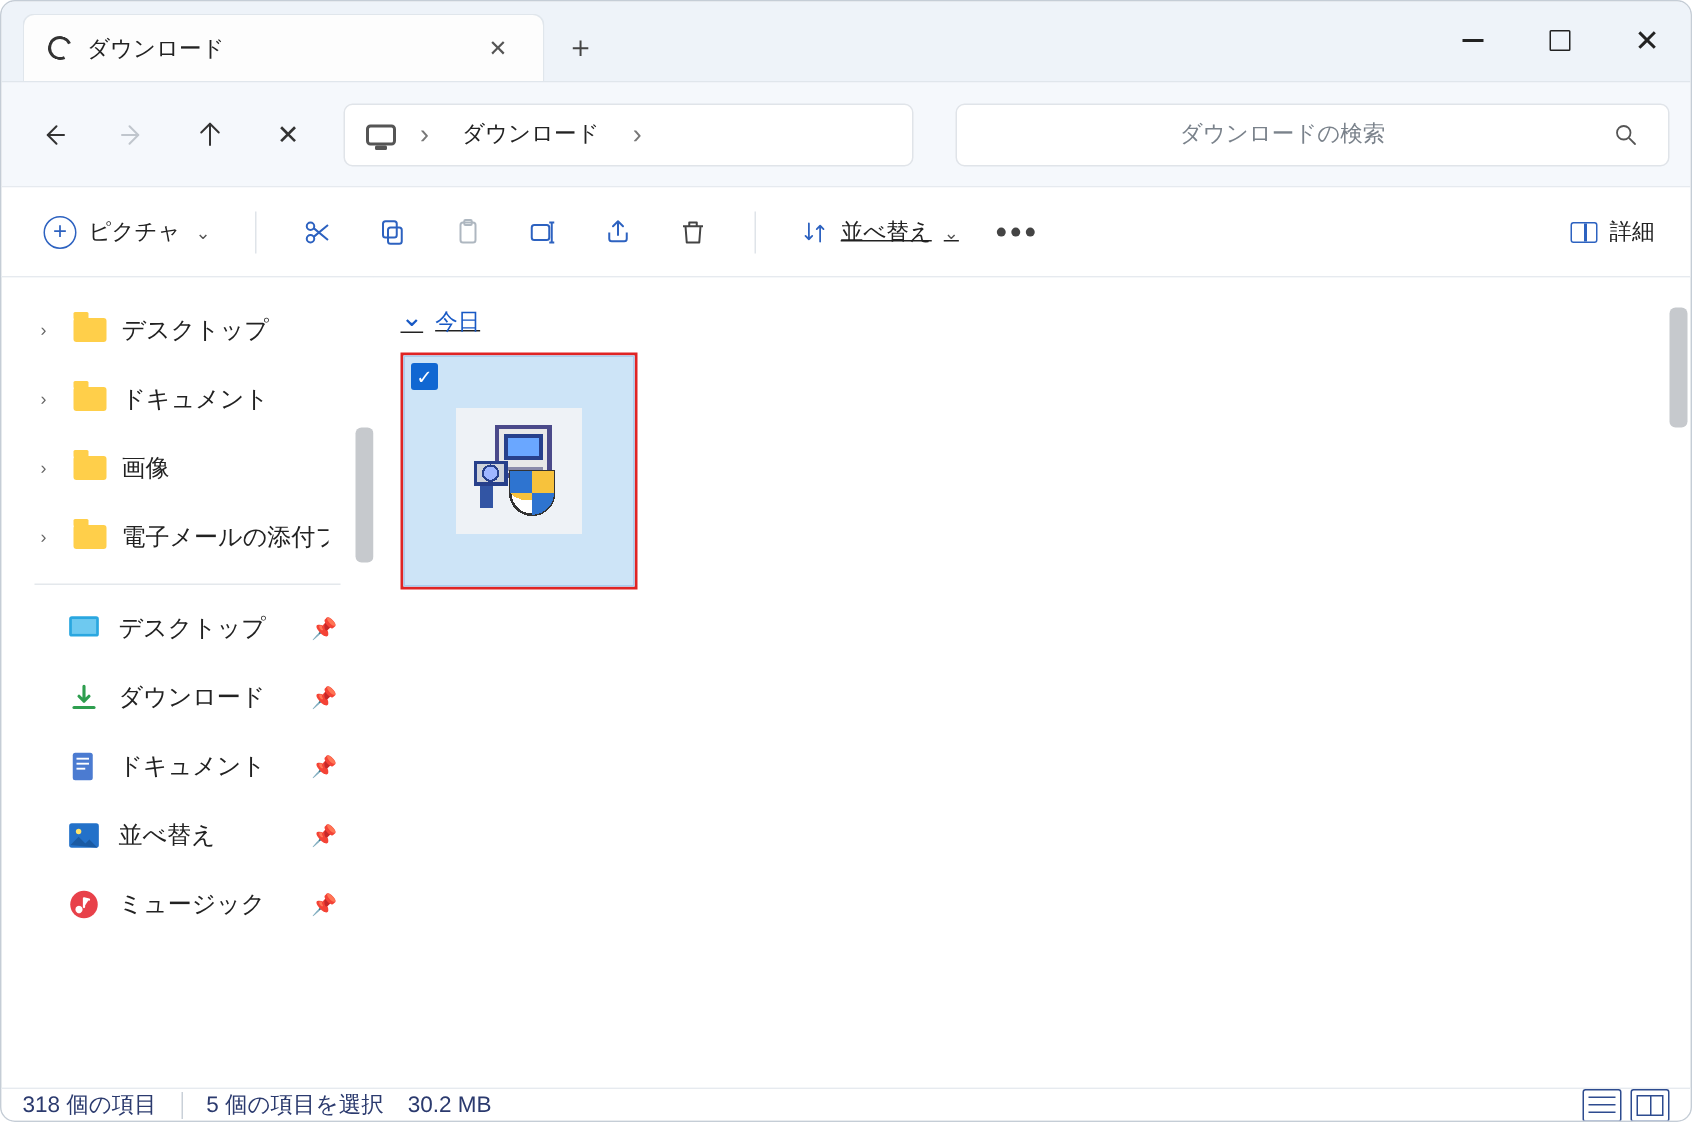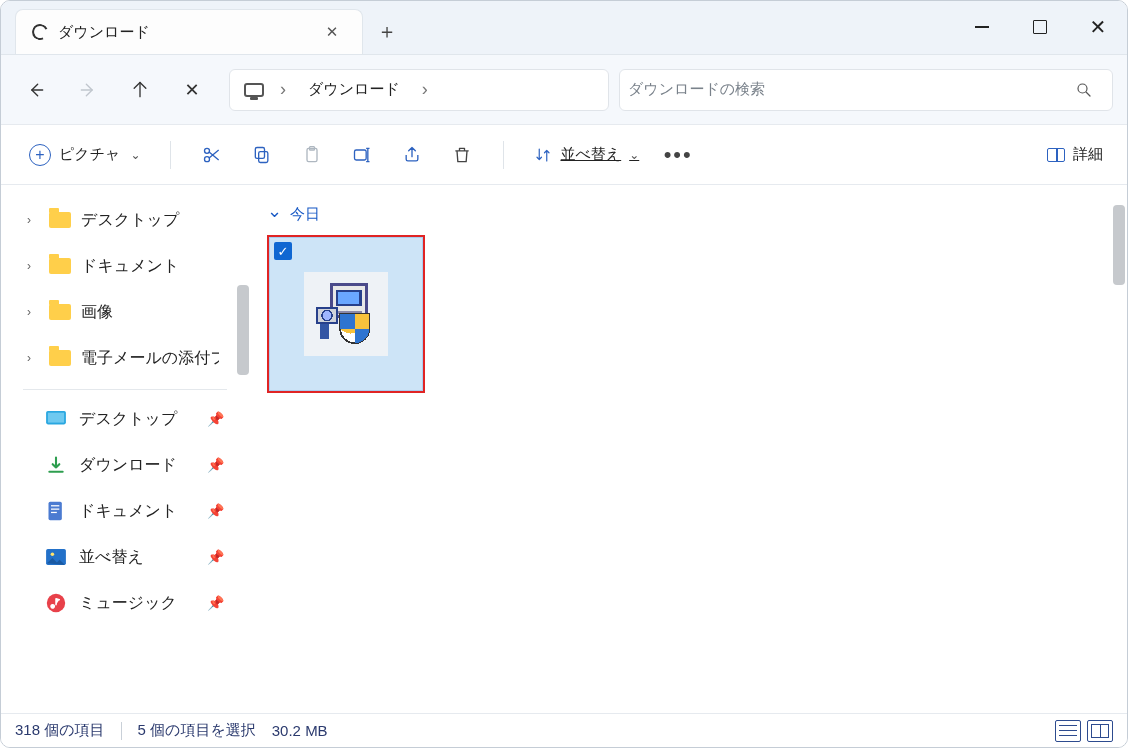--- a/index.html
+++ b/index.html
@@ -94,21 +94,21 @@
   .addrbox { flex: 0 0 380px; margin-left: 10px; gap: 12px; }
   .addrbox .crumb { padding: 0 6px; font-size: 15px; }
   .addrbox .sep::before { content: "›"; color: #777; font-size: 18px; padding: 0 4px; }
   .pcicon {
     width: 20px; height: 14px; border: 2px solid #555; border-radius: 3px;
     position: relative; margin-left: 6px;
   }
   .pcicon::after {
     content:""; position:absolute; left:4px; right:4px; bottom:-5px; height:3px; background:#555; border-radius:1px;
   }
-  .searchbox { flex: 1; margin-left: 8px; margin-right: 4px; color:#7a828b; }
+  .searchbox { flex: 1; margin-left: 26px; margin-right: 4px; color:#7a828b;text-align:center; }
   .searchbox .txt { flex: 1; font-size: 15px; }
   .searchbox .mag {
     width: 40px; display:flex; align-items:center; justify-content:center; color:#555;
   }
 
   
   .toolbar {
     height: 60px;
     display: flex; align-items: center;
     padding: 0 18px;
@@ -153,21 +153,21 @@
   .folder.yellow::before{ background:#ffcf4a;}
   .sidehr { height:1px; background:#e4e8ec; margin:8px 22px 6px 22px;}
   .quick { display:flex; align-items:center; height:46px; padding:0 10px 0 44px; gap:12px; font-size:16px; }
   .quick .pin { margin-left:auto; color:#6b7179; font-size:14px; margin-right:14px;}
   .qicon { width:22px; height:18px; display:flex; align-items:center; justify-content:center;}
   .side-scrollbar {
     position:absolute; right:0; top:100px; width:12px; height:90px; background:#c6c9cd; border-radius:4px;
   }
 
   .main {
-    flex:1; position:relative; overflow:hidden; background:#fff;
+    flex:1; position:relative; overflow:hidden; background:#fff;text-decoration:underline;
   }
   .main-scrollbar {
     position:absolute; right:2px; top:20px; width:12px; height:80px; background:#c6c9cd; border-radius:4px;
   }
   .group {
     padding: 12px 0 0 18px;
   }
   .ghdr { display:flex; align-items:center; gap:8px; color:#1859c5; font-size:15px; padding:6px 0 10px 0;}
   .ghdr .gv::before { content:"⌄"; font-size:18px; position:relative; top:-3px;}
 
@@ -190,21 +190,21 @@
   }
   .filelabel { width:154px; text-align:center; font-size:15px; color:#1a1a1a; line-height:1.35; padding:6px 4px 8px 4px; background:#cde4f7; border:1px solid #a9cdef; border-top:none;}
 
   .blurred-row {
     display:flex; gap:28px; padding:10px 0 0 6px; filter: blur(12px);
   }
   .blob { width:152px; height:152px; border-radius:18px; }
 
   
   .status {
-    height:34px; border-top:1px solid #e6eaef;
+    height:22px; border-top:1px solid #e6eaef;
     display:flex; align-items:center; padding:0 14px; font-size:15px; color:#2b3a6e;
     gap:16px; background:#fff;
   }
   .status .ssep { width:1px; height:18px; background:#c9d0d8; }
   .status .views { margin-left:auto; display:flex; gap:6px;}
   .viewbtn { width:26px; height:22px; border:1.3px solid #2d4b8f; border-radius:2px; position:relative;}
   .viewbtn.list::before{content:"";position:absolute;left:3px;right:3px;top:4px;height:1.3px;background:#2d4b8f;box-shadow:0 5px 0 #2d4b8f,0 10px 0 #2d4b8f;}
   .viewbtn.grid::before{content:"";position:absolute;inset:3px;border:1.3px solid #2d4b8f;}
   .viewbtn.grid::after{content:"";position:absolute;top:3px;bottom:3px;left:50%;width:1.3px;background:#2d4b8f;}
 

